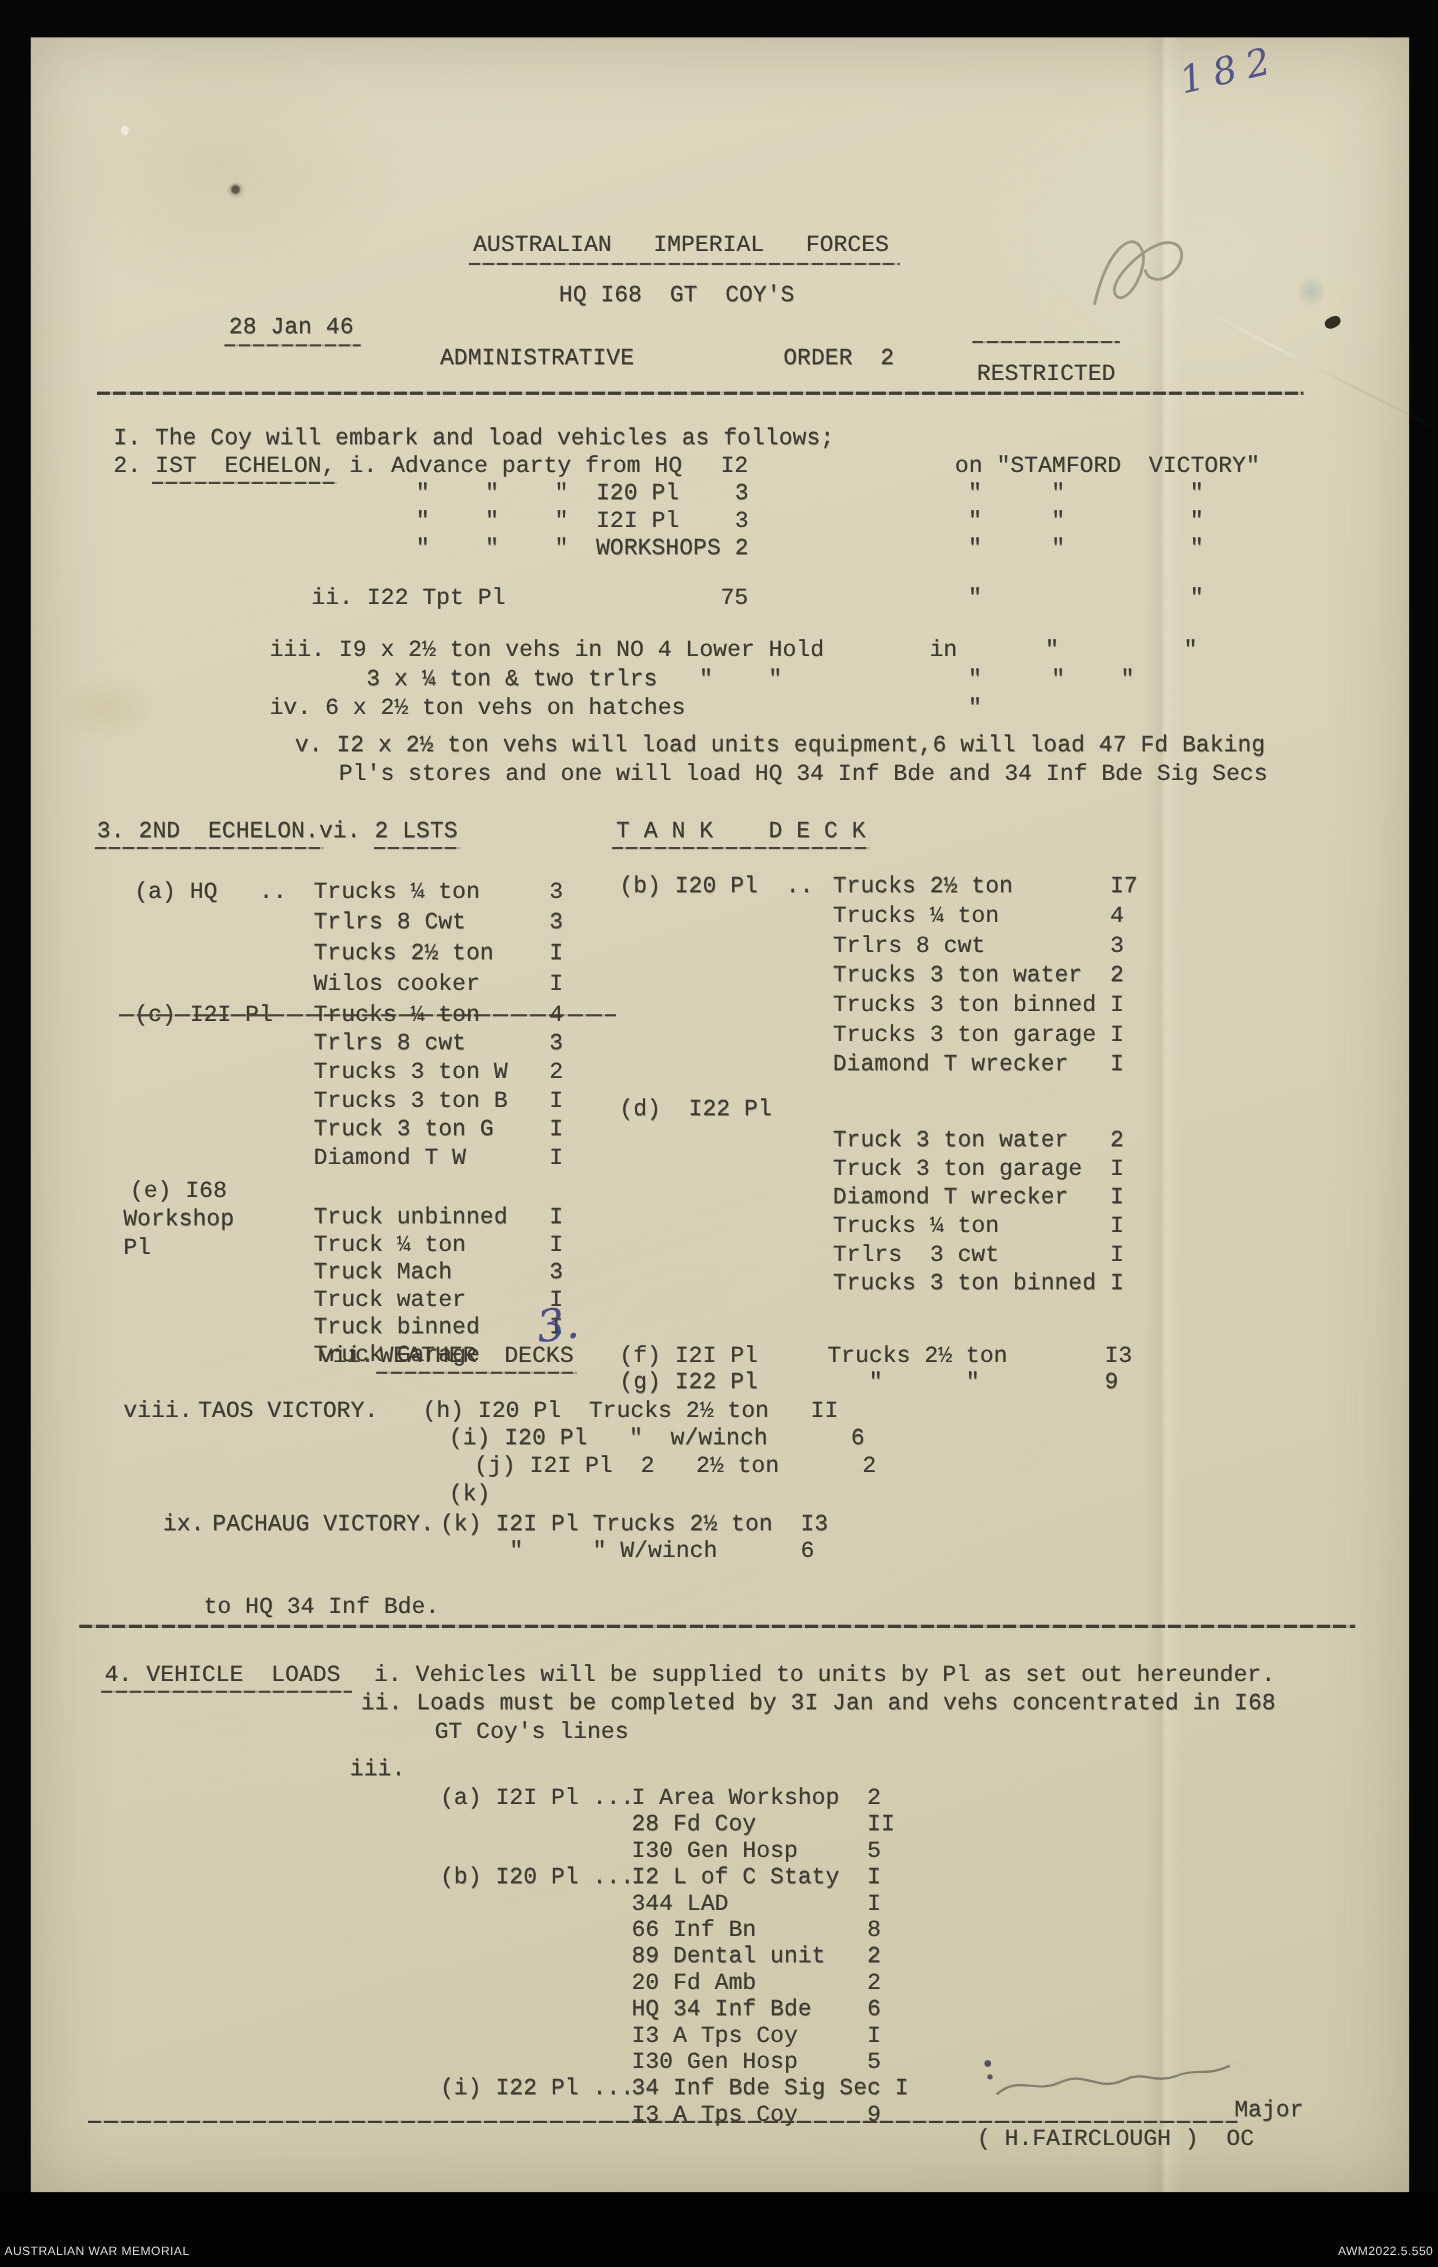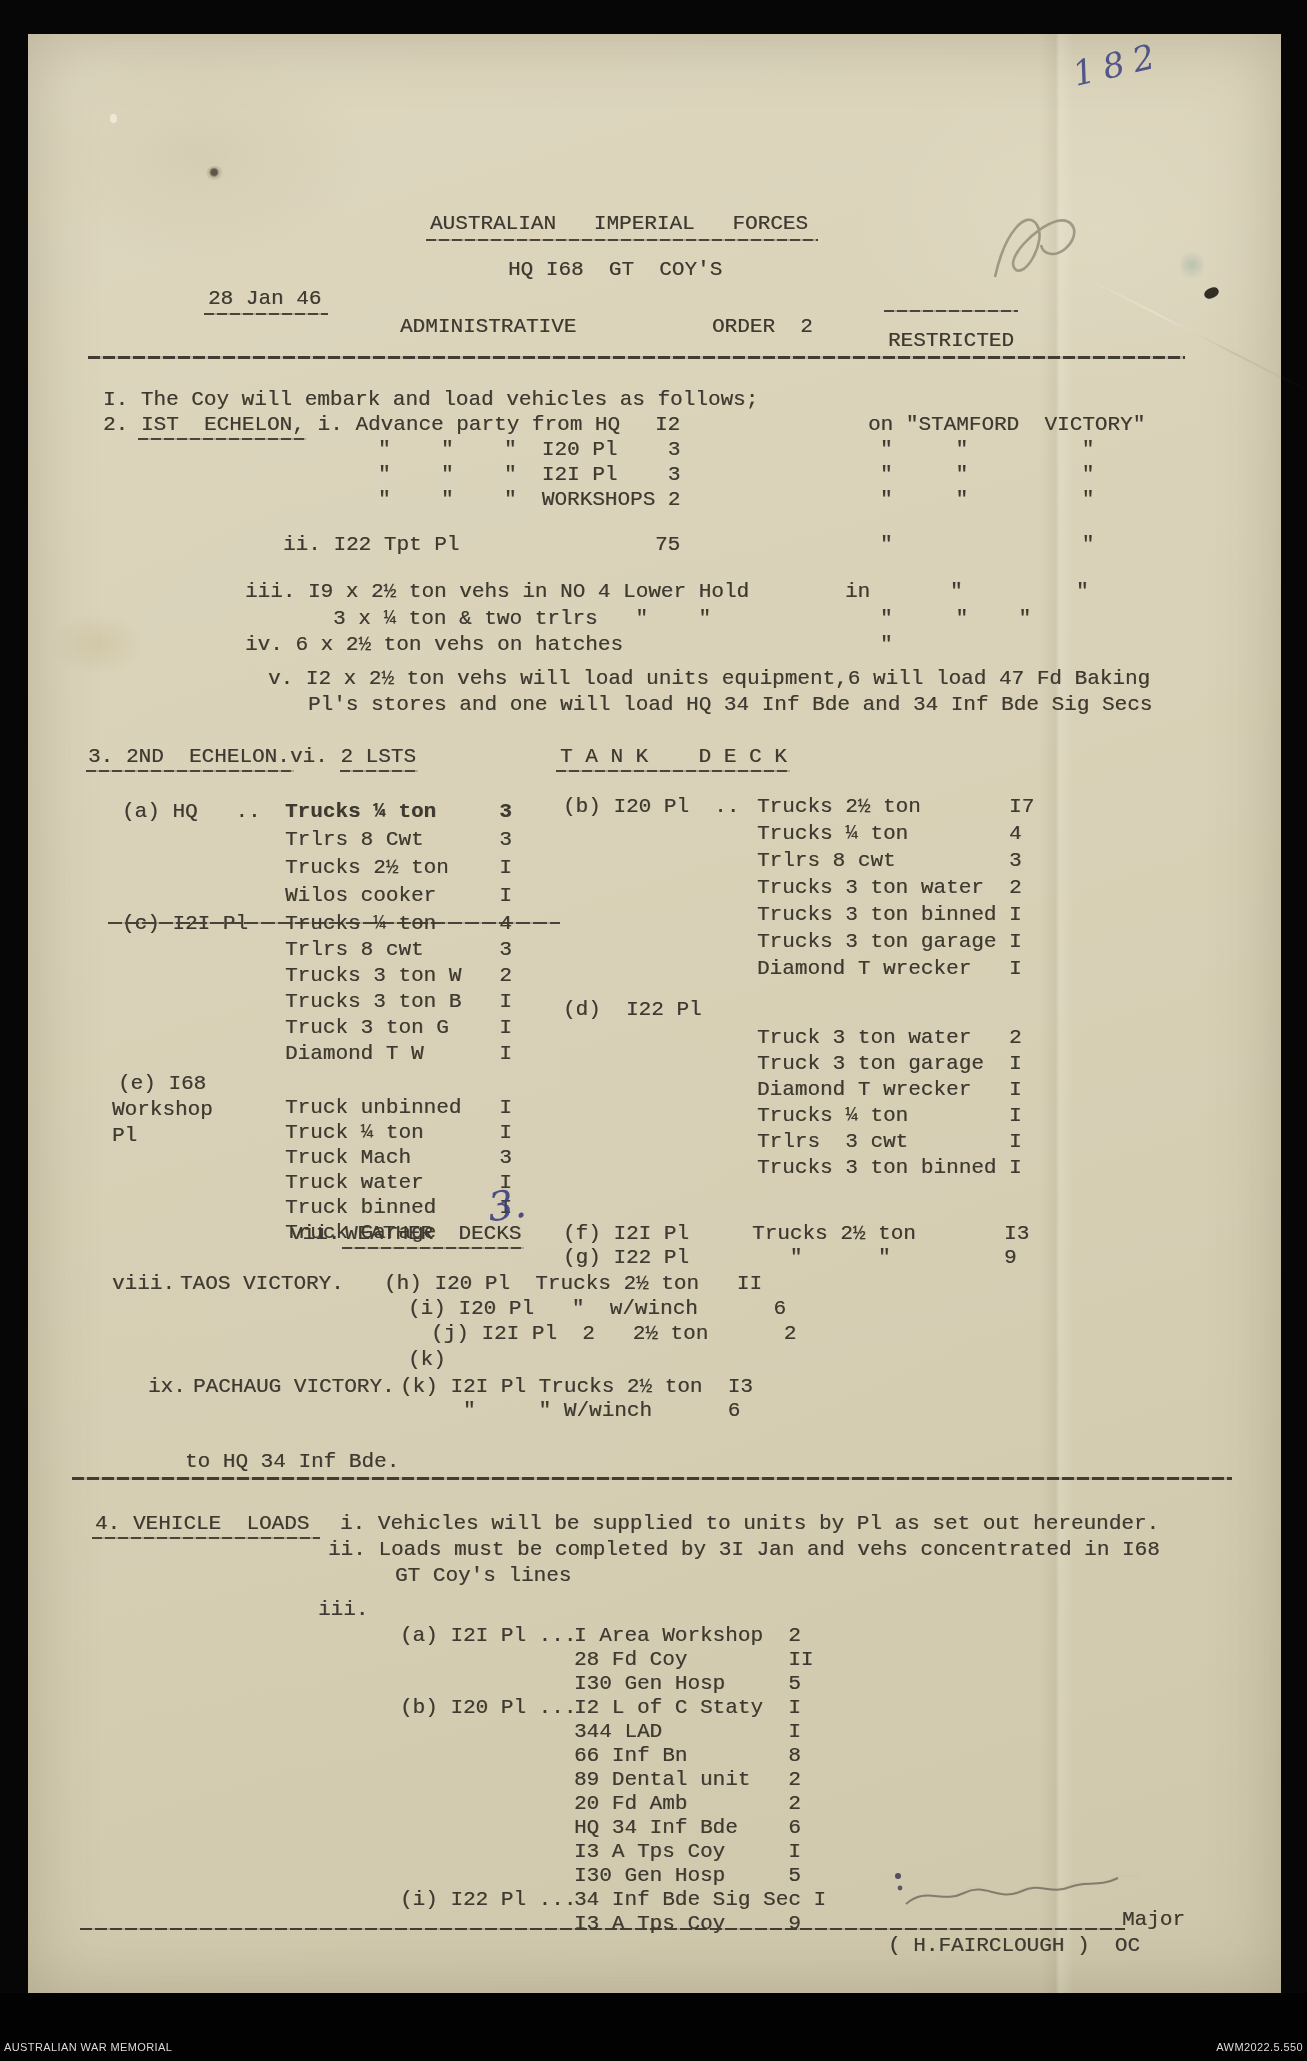--- a/index.html
+++ b/index.html
@@ -101,21 +101,21 @@
 
   <div class="tw" style="left:88px;top:745px;">3. </div>
   <div class="tw" style="left:126px;top:745px;">2ND  ECHELON.</div>
   <div class="tw" style="left:290px;top:745px;">vi. 2 LSTS</div>
   <div class="tu" style="left:86px;top:770px;width:208px;"></div>
   <div class="tu" style="left:340px;top:770px;width:78px;"></div>
   <div class="tw" style="left:560px;top:745px;">T A N K    D E C K</div>
   <div class="tu" style="left:556px;top:770px;width:234px;"></div>
 
   <div class="tw" style="left:122px;top:800px;">(a) HQ   ..</div>
-  <div class="tw" style="left:285px;top:800px;font-weight:bold;">Trucks ¼ ton     3</div>
+  <div class="tw" style="left:285px;top:800px;">Trucks ¼ ton     3</div>
   <div class="tw" style="left:285px;top:828px;">Trlrs 8 Cwt      3</div>
   <div class="tw" style="left:285px;top:856px;">Trucks 2½ ton    I</div>
   <div class="tw" style="left:285px;top:884px;">Wilos cooker     I</div>
 
   <div class="tw" style="left:122px;top:912px;">(c) I2I Pl</div>
   <div class="strike" style="left:108px;top:922px;width:452px;"></div>
   <div class="tw" style="left:285px;top:912px;">Trucks ¼ ton     4</div>
   <div class="tw" style="left:285px;top:938px;">Trlrs 8 cwt      3</div>
   <div class="tw" style="left:285px;top:964px;">Trucks 3 ton W   2</div>
   <div class="tw" style="left:285px;top:990px;">Trucks 3 ton B   I</div>

